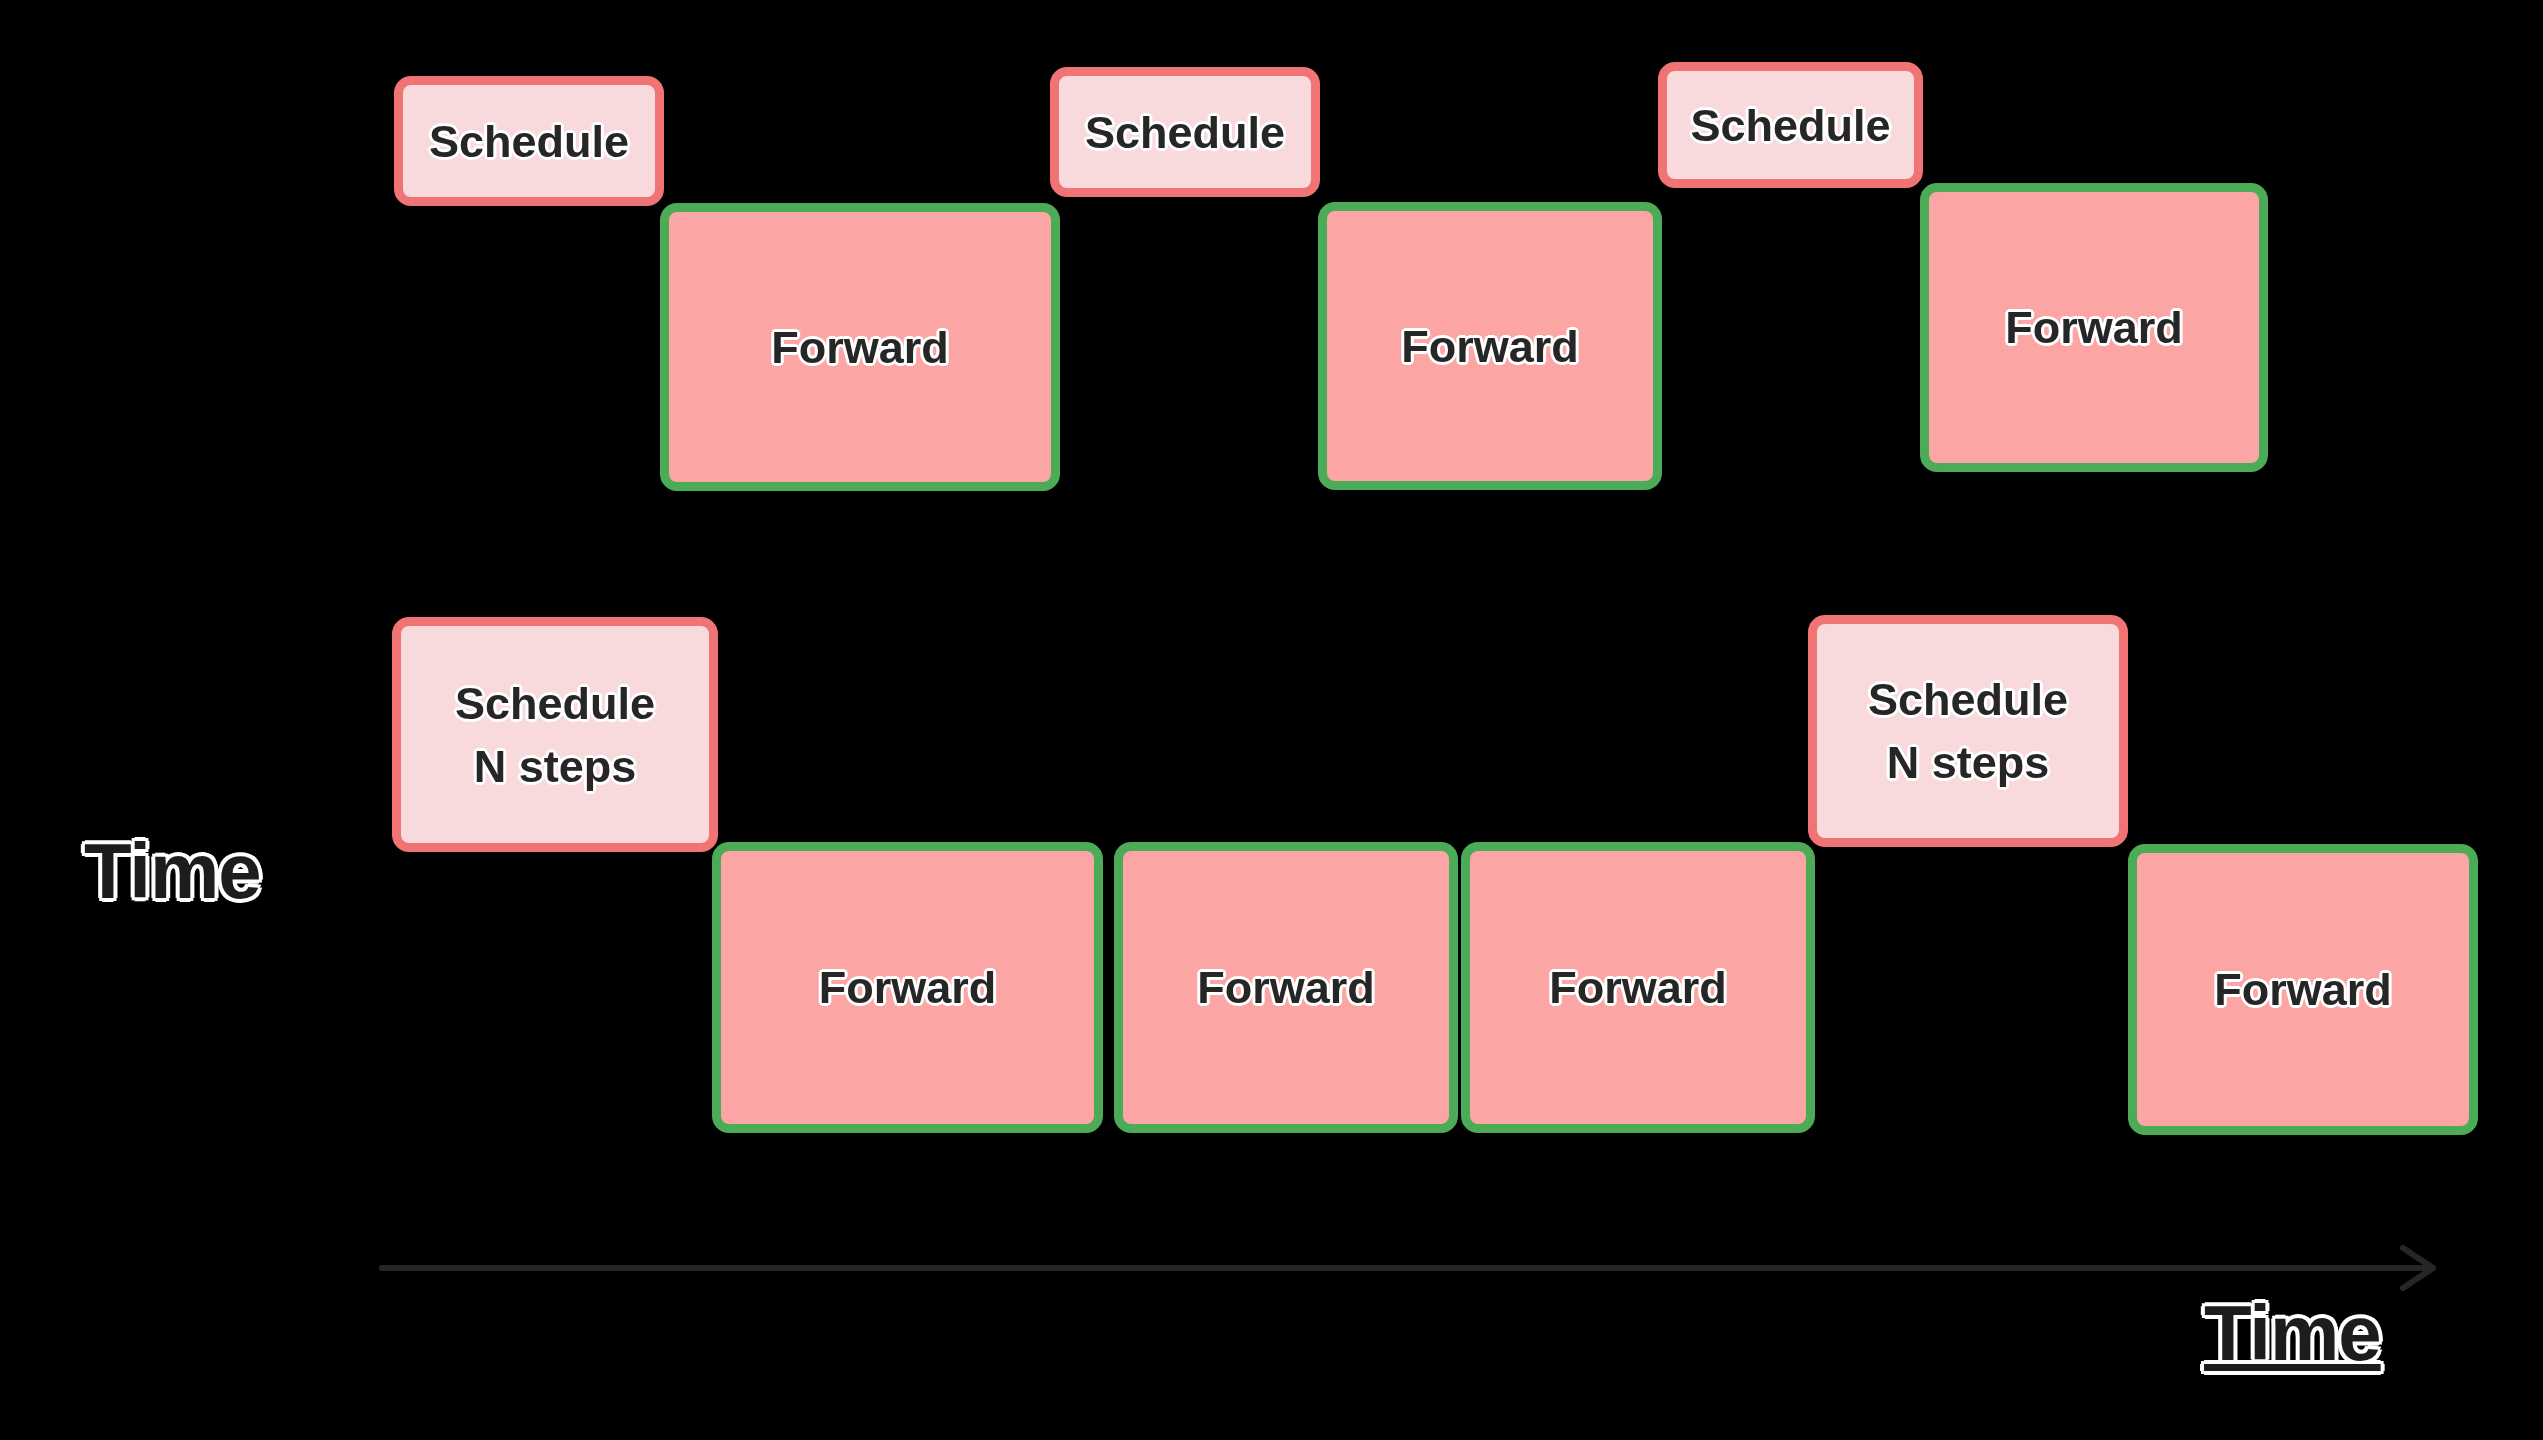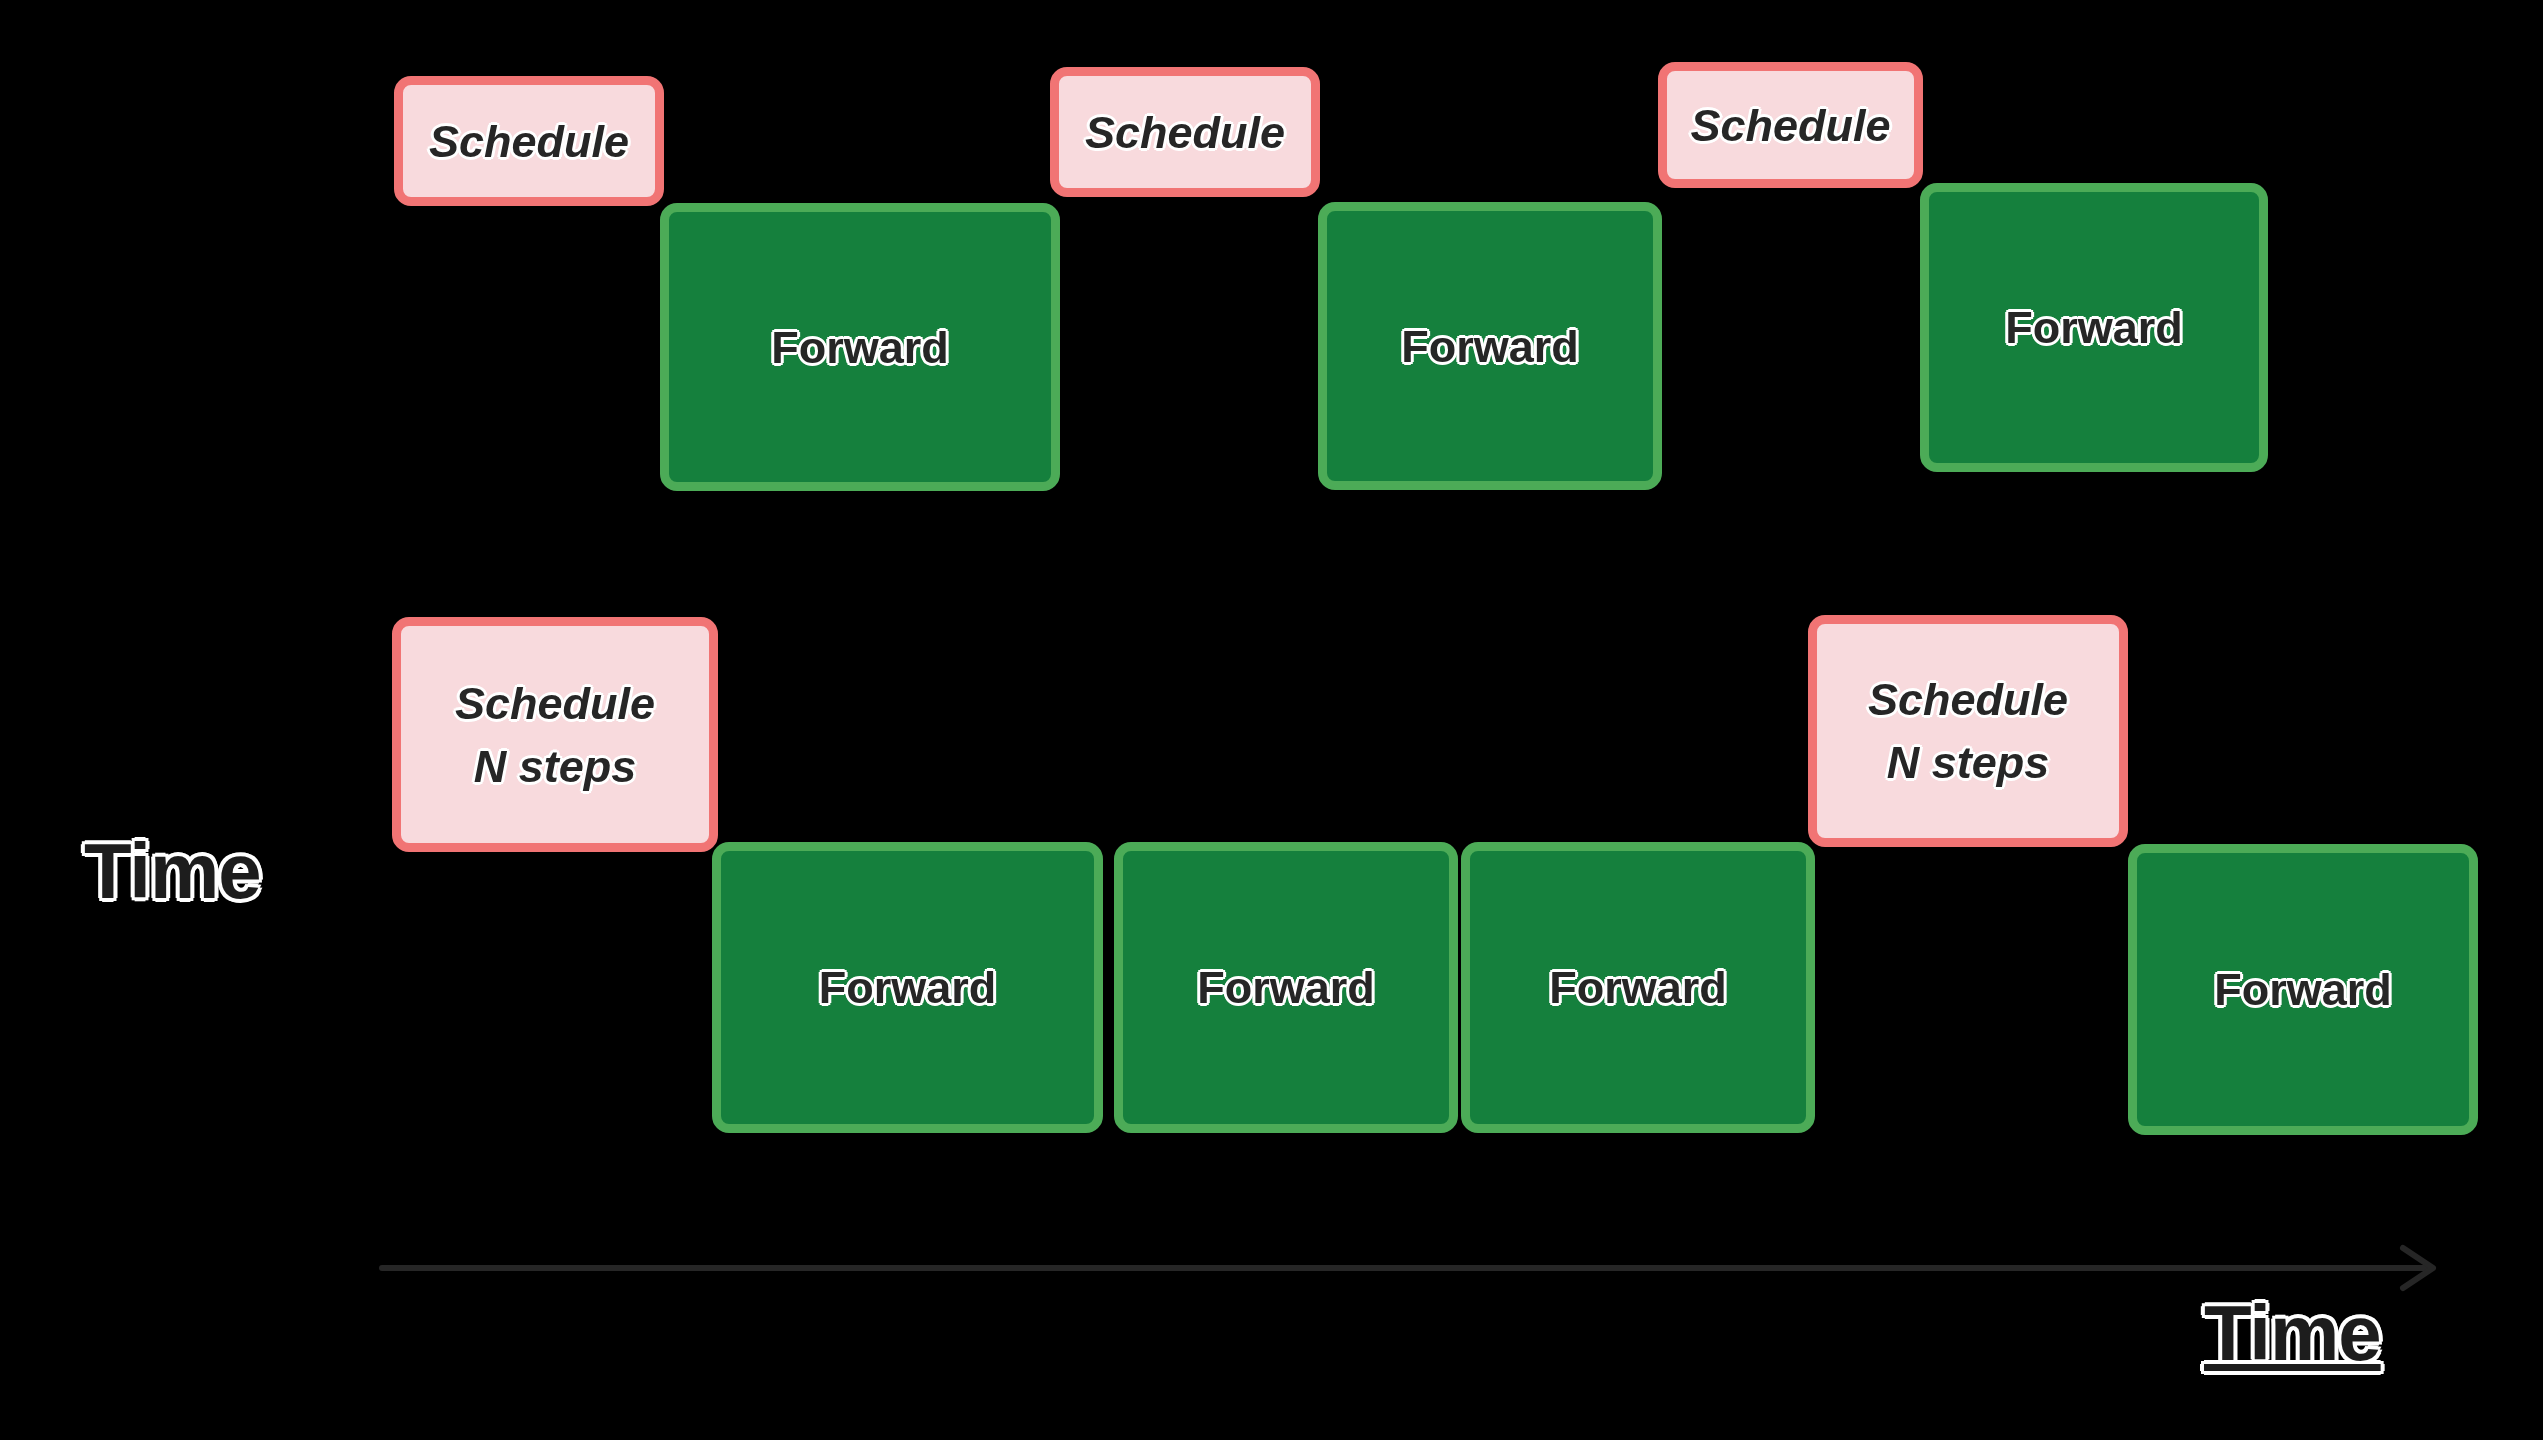--- a/index.html
+++ b/index.html
@@ -28,24 +28,23 @@
     border-radius: 17px;
     color: #262626;
   }
   .schedule {
     background: #f8dadd;
     border: 9px solid #f1observ7474;
     z-index: 2;
   }
   .schedule {
     border: 9px solid #f17474;
-    font-style: italic;
   }
   .forward {
-    background: #15803d;
+    background: #fca5a5;
     border: 9px solid #4cab57;
     z-index: 1;
   }
   .box-text {
     font-size: 45px;
     line-height: 1.4;
     text-shadow:
       3px 0 0 #ffffff, -3px 0 0 #ffffff, 0 3px 0 #ffffff, 0 -3px 0 #ffffff,
       2px 2px 0 #ffffff, -2px 2px 0 #ffffff, 2px -2px 0 #ffffff, -2px -2px 0 #ffffff;
   }

